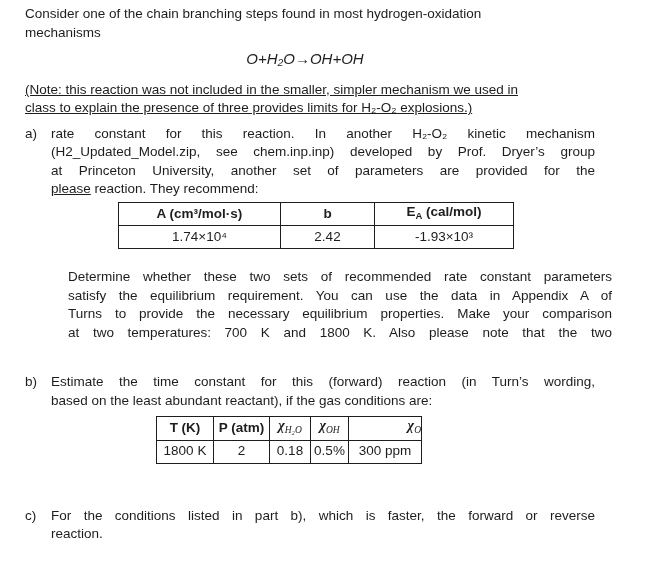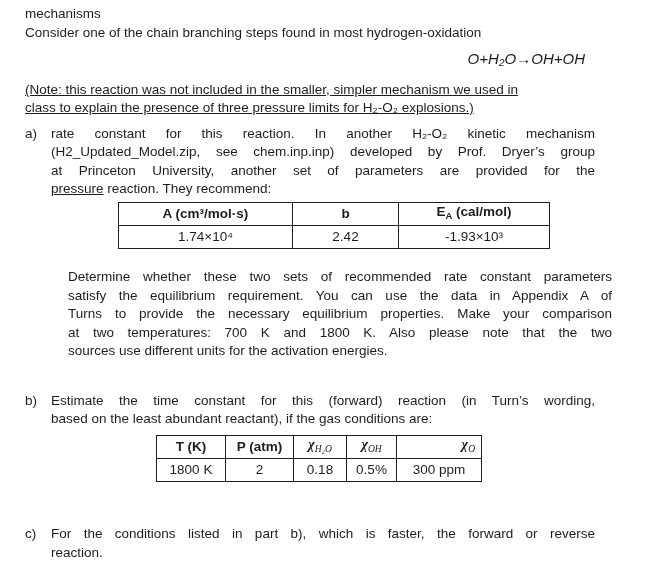--- a/index.html
+++ b/index.html
@@ -22,21 +22,21 @@
   
   .jl {
     text-align: justify;
     text-align-last: justify;
     white-space: normal;
   }
   .ll { text-align: left; white-space: nowrap; }
 
   .equation {
     width: 560px;
-    text-align: right;
+    text-align: center;
     font-style: italic;
     font-size: 15px;
     margin-top: 8px;
     line-height: 18.5px;
   }
   .note { margin-top: 12px; text-decoration: underline; }
 
   .part {
     display: flex;
     align-items: flex-start;
@@ -58,21 +58,21 @@
 
   table {
     border-collapse: collapse;
     table-layout: fixed;
   }
   td, th {
     border: 1.5px solid #1d1d1d;
     text-align: center;
     vertical-align: middle;
     height: 22px;
-    padding: 0 6px;
+    padding: 0 0;
     overflow: hidden;
   }
   th { font-weight: bold; font-size: 13.5px; }
   td { font-weight: normal; font-size: 13.5px; }
 
   #arrhenius-table { margin-left: 93px; margin-top: 3px; }
   #arrhenius-table .col-a { width: 161px; }
   #arrhenius-table .col-b { width: 93px; }
   #arrhenius-table .col-ea { width: 138px; margin-left: 41px; }
 
@@ -99,38 +99,38 @@
     font-weight: normal;
     font-size: 9.5px;
     vertical-align: -3px;
   }
   .underline { text-decoration: underline; }
 </style>
 </head>
 <body>
 
 <div>
+  <div class="line">Consider one of the chain branching steps found in most hydrogen-oxidation</div>
   <div class="line">mechanisms</div>
-  <div class="line">Consider one of the chain branching steps found in most hydrogen-oxidation</div>
 </div>
 
 <div class="equation">O+H₂O→OH+OH</div>
 
 <div class="note">
   <div class="line">(Note: this reaction was not included in the smaller, simpler mechanism we used in</div>
-  <div class="line">class to explain the presence of three pressure limits for H₂-O₂ explosions.)</div>
+  <div class="line">class to explain the presence of three provides limits for H₂-O₂ explosions.)</div>
 </div>
 
 <div class="part" id="part-a">
   <div class="part-label">a)</div>
   <div class="part-body">
     <div class="jl">rate constant for this reaction. In another H₂-O₂ kinetic mechanism</div>
     <div class="jl">(H2_Updated_Model.zip, see chem.inp.inp) developed by Prof. Dryer’s group</div>
     <div class="jl">at Princeton University, another set of parameters are provided for the</div>
-    <div class="ll"><span class="underline">pressure</span><span> reaction. They recommend:</span></div>
+    <div class="ll"><span class="underline">please</span><span> reaction. They recommend:</span></div>
   </div>
 </div>
 
 <table id="arrhenius-table">
   <tbody>
       <tr>
     <th class="col-a">A (cm³/mol·s)</th>
     <th class="col-b">b</th>
     <th class="col-ea"><span>E</span><span class="sub">A</span><span> (cal/mol)</span></th>
   </tr>
@@ -140,21 +140,20 @@
     <td>-1.93×10³</td>
   </tr>
 </tbody>
   </table>
 
 <div id="para-determine">
   <div class="jl">Determine whether these two sets of recommended rate constant parameters</div>
   <div class="jl">satisfy the equilibrium requirement. You can use the data in Appendix A of</div>
   <div class="jl">Turns to provide the necessary equilibrium properties. Make your comparison</div>
   <div class="jl">at two temperatures: 700 K and 1800 K. Also please note that the two</div>
-  <div class="ll">sources use different units for the activation energies.</div>
 </div>
 
 <div class="part" id="part-b">
   <div class="part-label">b)</div>
   <div class="part-body">
     <div class="jl">Estimate the time constant for this (forward) reaction (in Turn’s wording,</div>
     <div class="ll">based on the least abundant reactant), if the gas conditions are:</div>
   </div>
 </div>
 

